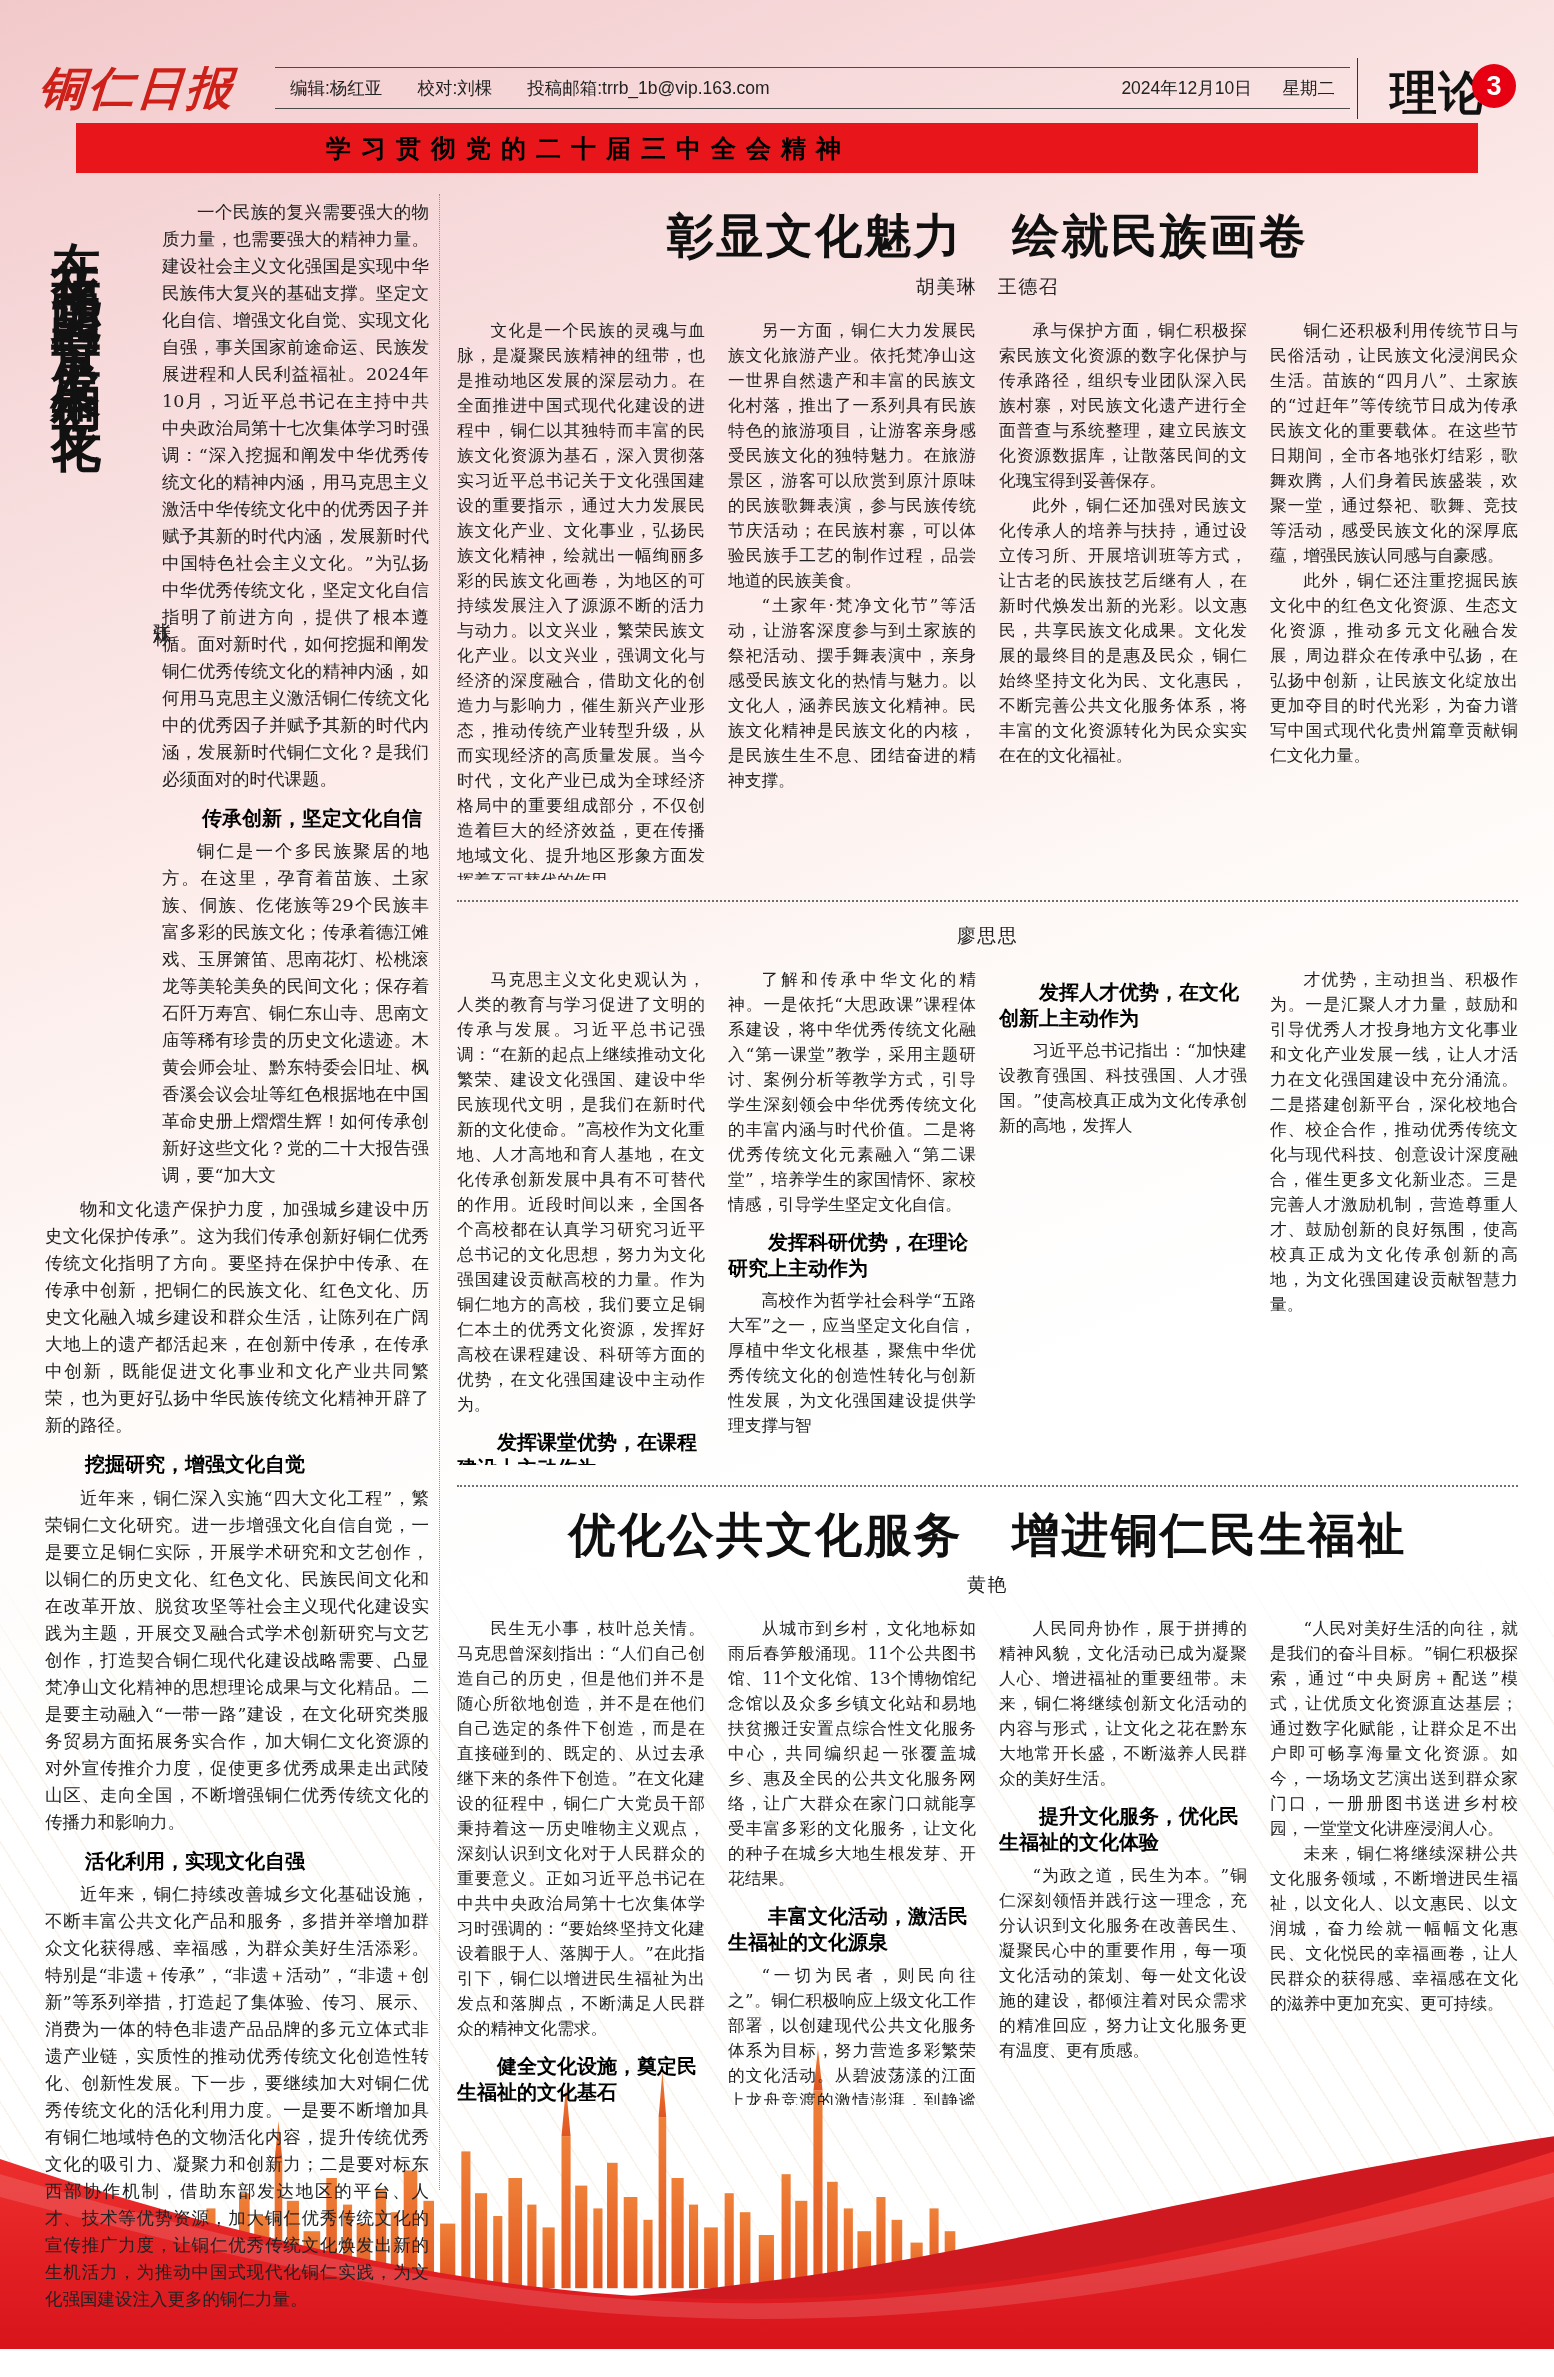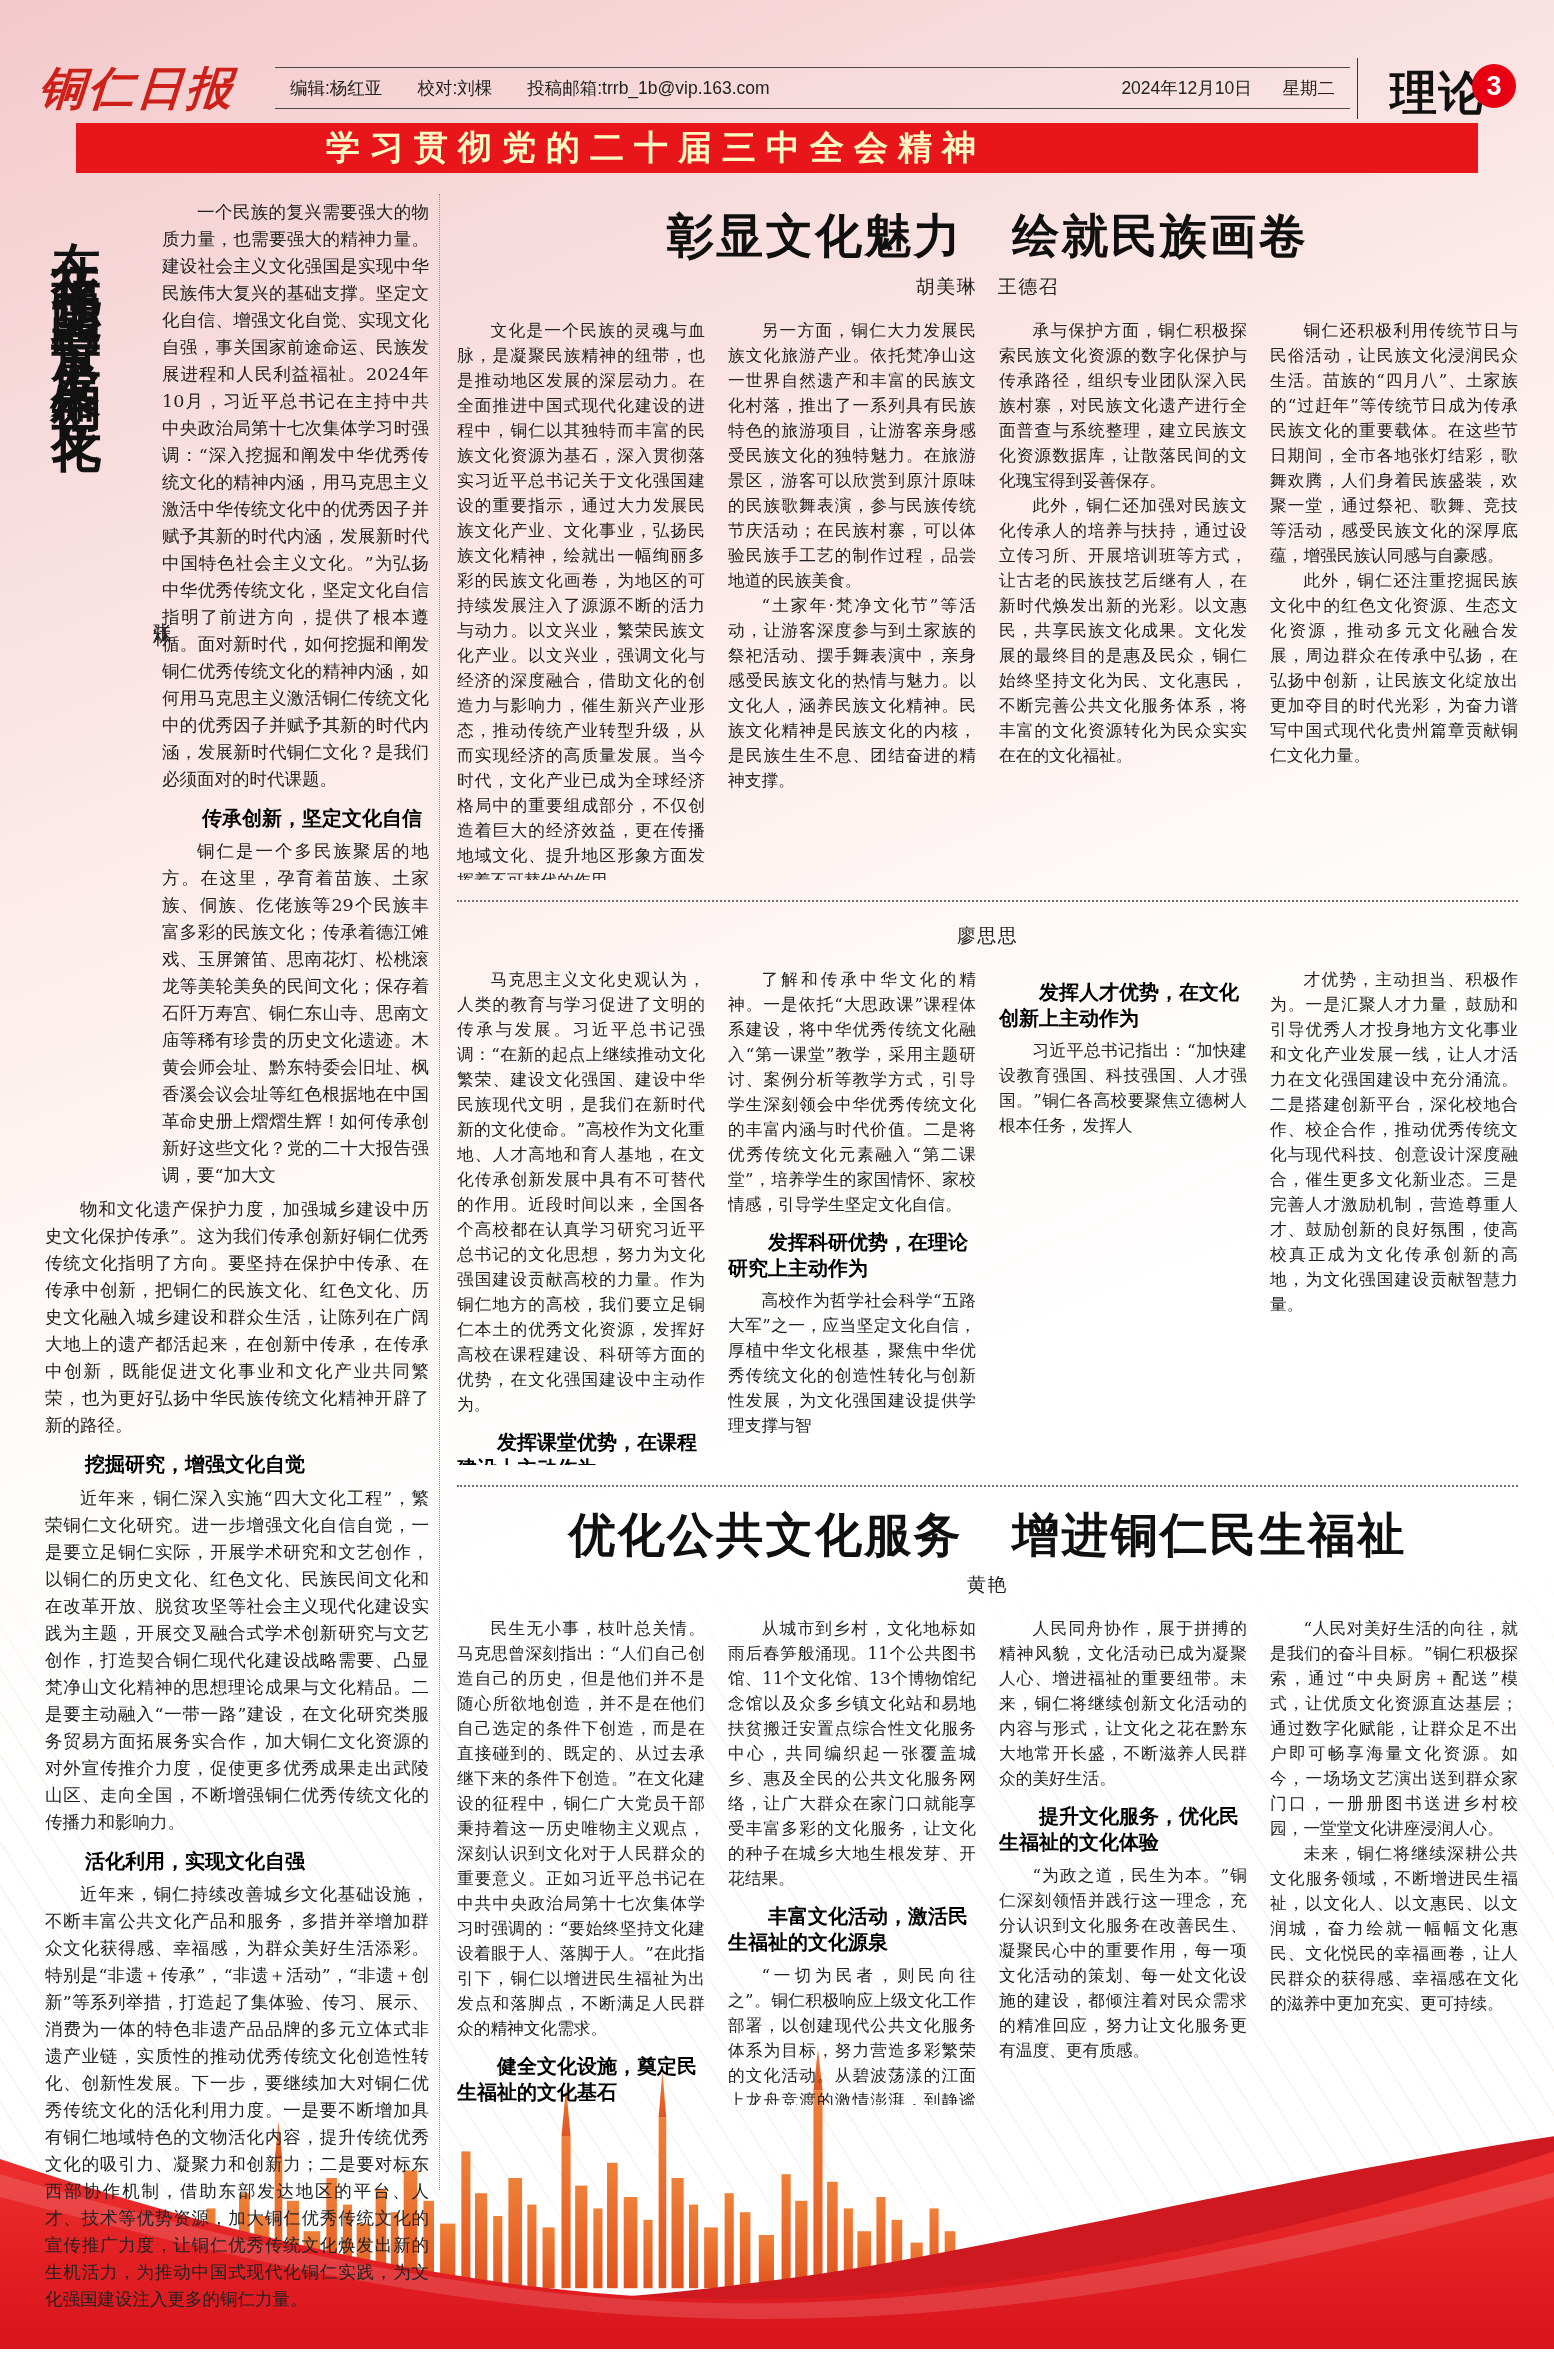--- a/index.html
+++ b/index.html
@@ -39,22 +39,22 @@
     position:absolute;left:1472px;top:64px;width:44px;height:44px;border-radius:50%;
     background:#e60012;color:#fff;display:flex;align-items:center;justify-content:center;
     font-family:"Liberation Sans","DejaVu Sans",sans-serif;font-weight:700;font-size:27px;z-index:3;
   }
   
   .banner{
     position:absolute;left:76px;top:123px;width:1402px;height:50px;background:#e8161b;z-index:3;
     display:flex;align-items:center;
   }
   .banner-title{
-    color:#fef9c3;font-family:"Liberation Sans","DejaVu Sans",sans-serif;font-weight:900;
-    font-size:34px;letter-spacing:10px;padding-left:250px;white-space:nowrap;
+    color:#000000;font-family:"Liberation Sans","DejaVu Sans",sans-serif;font-weight:900;
+    font-size:25px;letter-spacing:10px;padding-left:250px;white-space:nowrap;
   }
   
   .content{position:absolute;left:0;top:0;width:100%;height:100%;z-index:2;}
   .para{
     margin:0;text-indent:2em;text-align:justify;
     font-size:16.7px;line-height:25px;color:#222;
   }
   .subhead{
     margin:12px 0 7.6px 0;text-indent:2em;
     font-family:"Liberation Sans","DejaVu Sans",sans-serif;font-weight:700;
@@ -244,21 +244,21 @@
               <p class="para">马克思主义文化史观认为，人类的教育与学习促进了文明的传承与发展。习近平总书记强调：“在新的起点上继续推动文化繁荣、建设文化强国、建设中华民族现代文明，是我们在新时代新的文化使命。”高校作为文化重地、人才高地和育人基地，在文化传承创新发展中具有不可替代的作用。近段时间以来，全国各个高校都在认真学习研究习近平总书记的文化思想，努力为文化强国建设贡献高校的力量。作为铜仁地方的高校，我们要立足铜仁本土的优秀文化资源，发挥好高校在课程建设、科研等方面的优势，在文化强国建设中主动作为。</p>
               <h3 class="subhead">发挥课堂优势，在课程建设上主动作为</h3>
             </div>
           <div class="art-col">
               <p class="para">了解和传承中华文化的精神。一是依托“大思政课”课程体系建设，将中华优秀传统文化融入“第一课堂”教学，采用主题研讨、案例分析等教学方式，引导学生深刻领会中华优秀传统文化的丰富内涵与时代价值。二是将优秀传统文化元素融入“第二课堂”，培养学生的家国情怀、家校情感，引导学生坚定文化自信。</p>
               <h3 class="subhead">发挥科研优势，在理论研究上主动作为</h3>
               <p class="para">高校作为哲学社会科学“五路大军”之一，应当坚定文化自信，厚植中华文化根基，聚焦中华优秀传统文化的创造性转化与创新性发展，为文化强国建设提供学理支撑与智</p>
             </div>
           <div class="art-col">
               <h3 class="subhead">发挥人才优势，在文化创新上主动作为</h3>
-              <p class="para">习近平总书记指出：“加快建设教育强国、科技强国、人才强国。”铜仁各高校要聚焦立德树人根本任务，发挥人</p>
+              <p class="para">习近平总书记指出：“加快建设教育强国、科技强国、人才强国。”使高校真正成为文化传承创新的高地，发挥人</p>
             </div>
           <div class="art-col">
               <p class="para">才优势，主动担当、积极作为。一是汇聚人才力量，鼓励和引导优秀人才投身地方文化事业和文化产业发展一线，让人才活力在文化强国建设中充分涌流。二是搭建创新平台，深化校地合作、校企合作，推动优秀传统文化与现代科技、创意设计深度融合，催生更多文化新业态。三是完善人才激励机制，营造尊重人才、鼓励创新的良好氛围，使高校真正成为文化传承创新的高地，为文化强国建设贡献智慧力量。</p>
             </div>
         </div>
       </div>
 
       <hr class="dotted-rule">
 
       <div class="a-gap">

